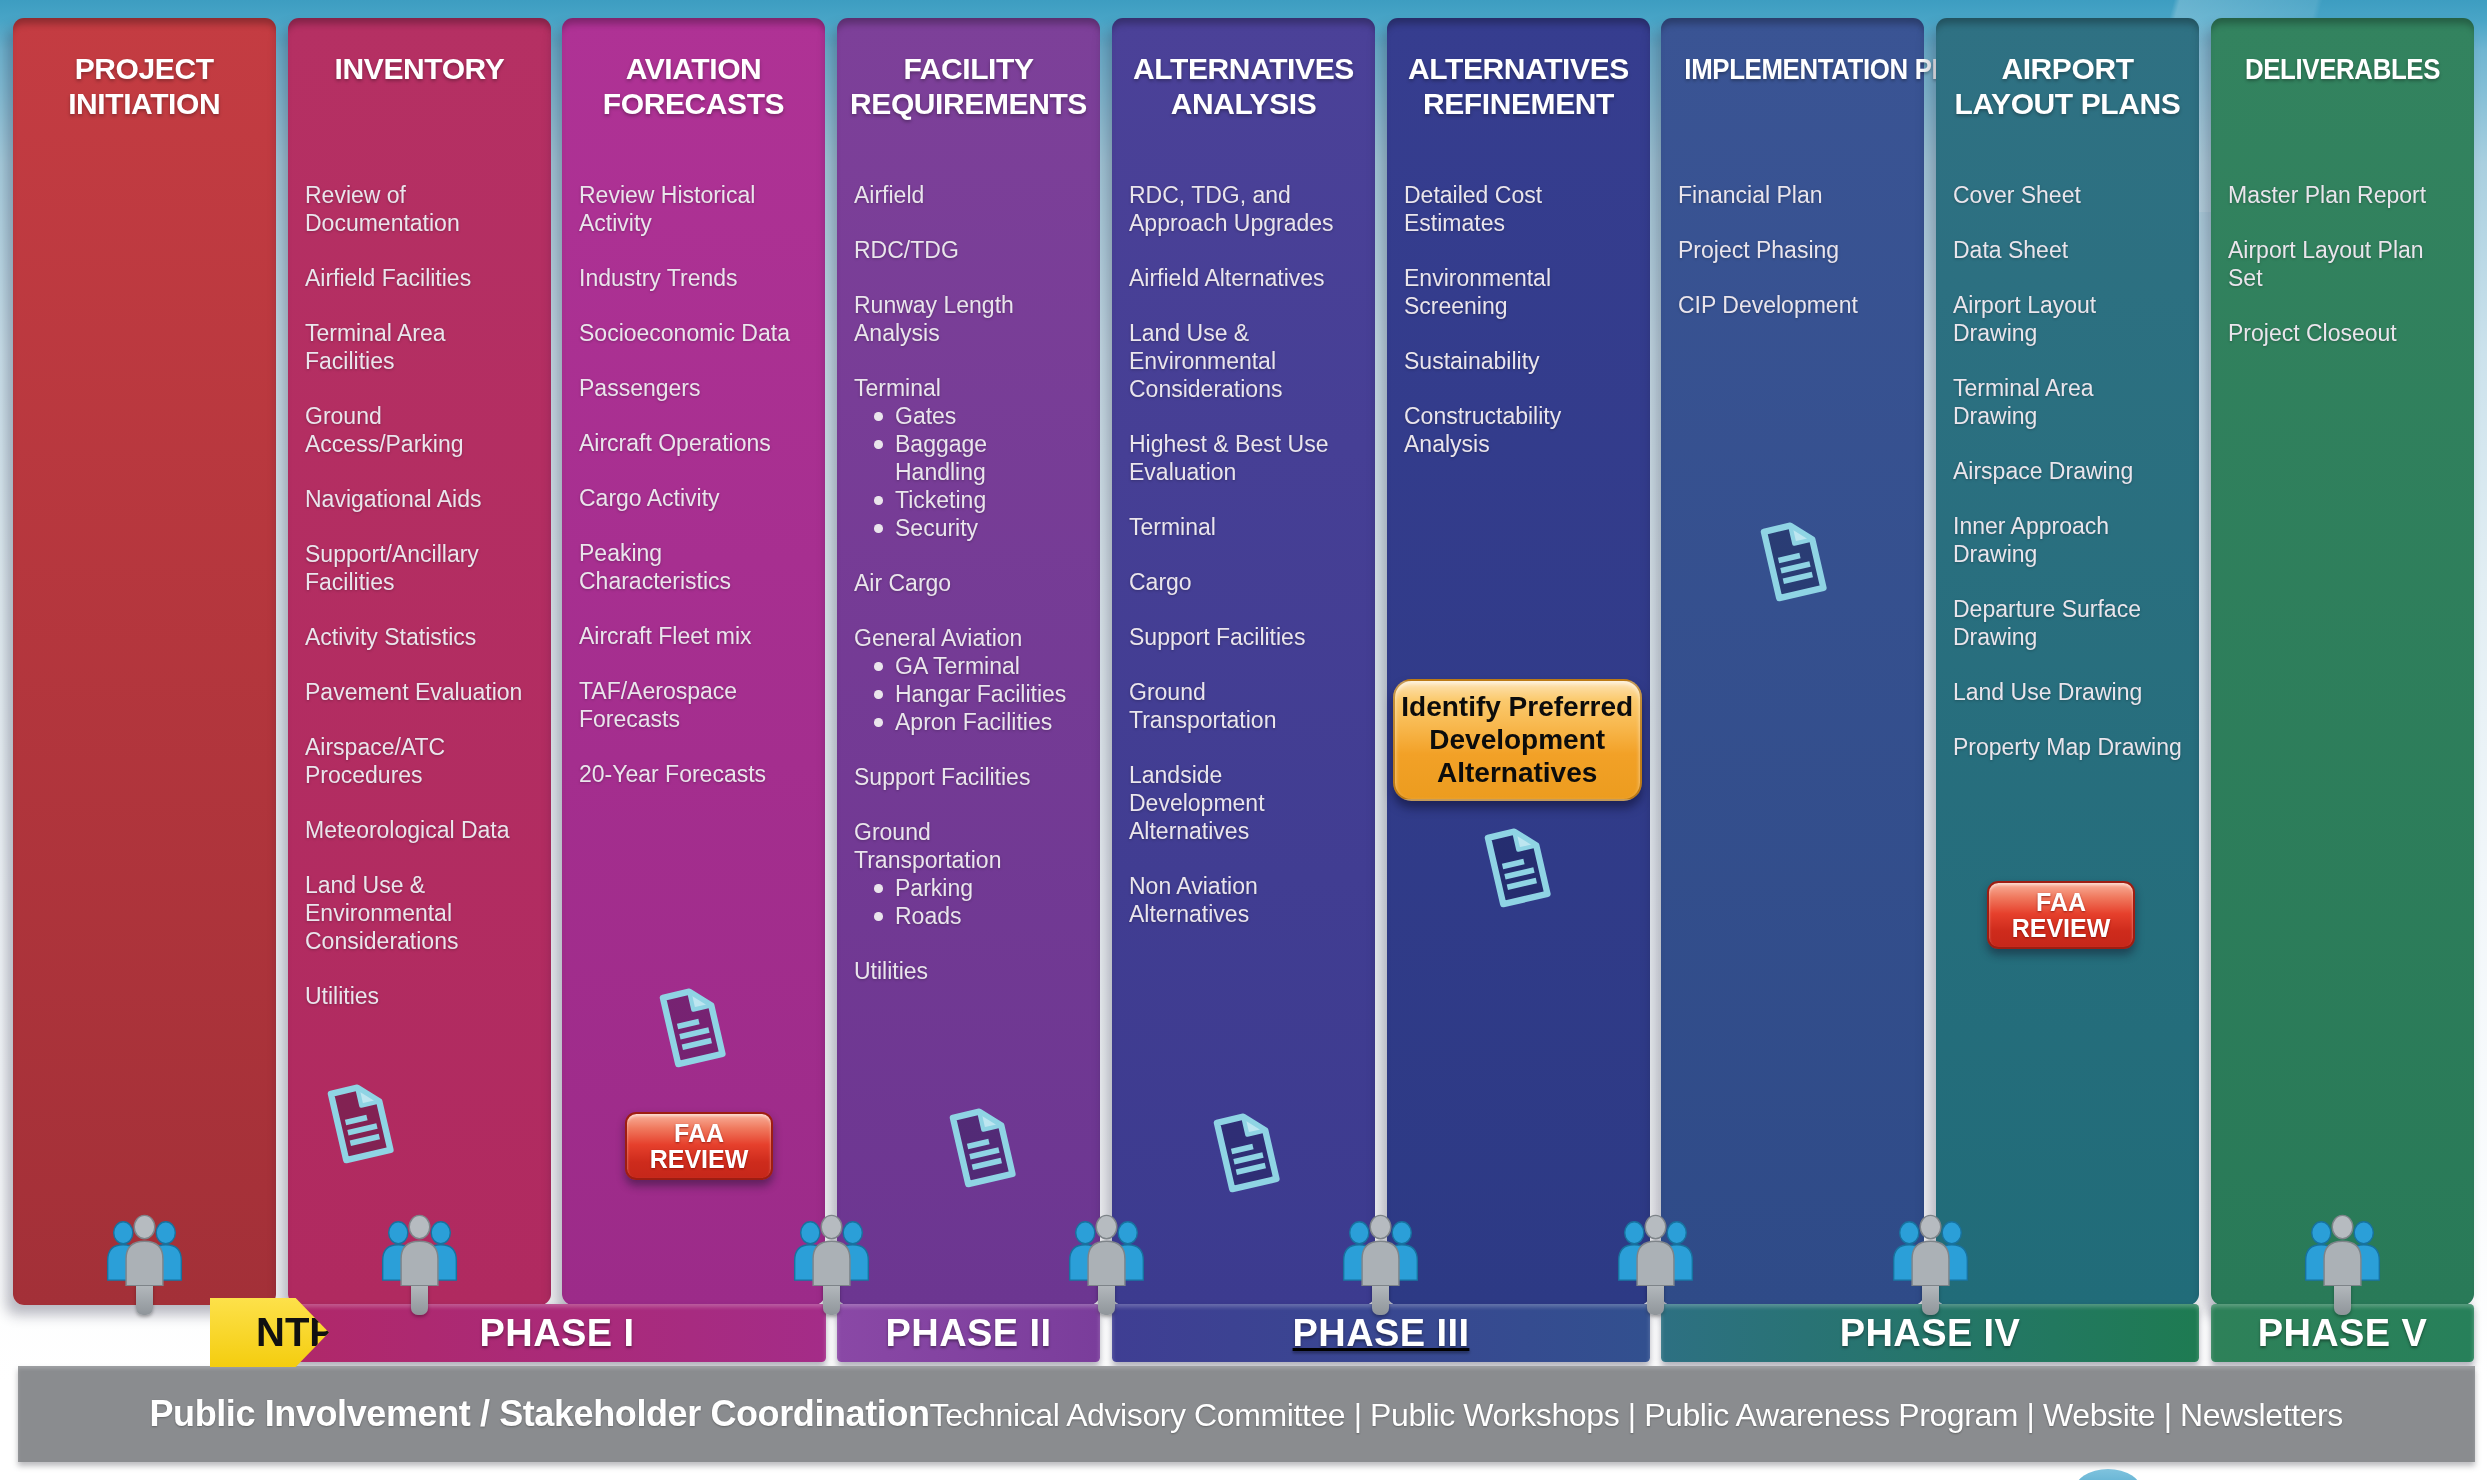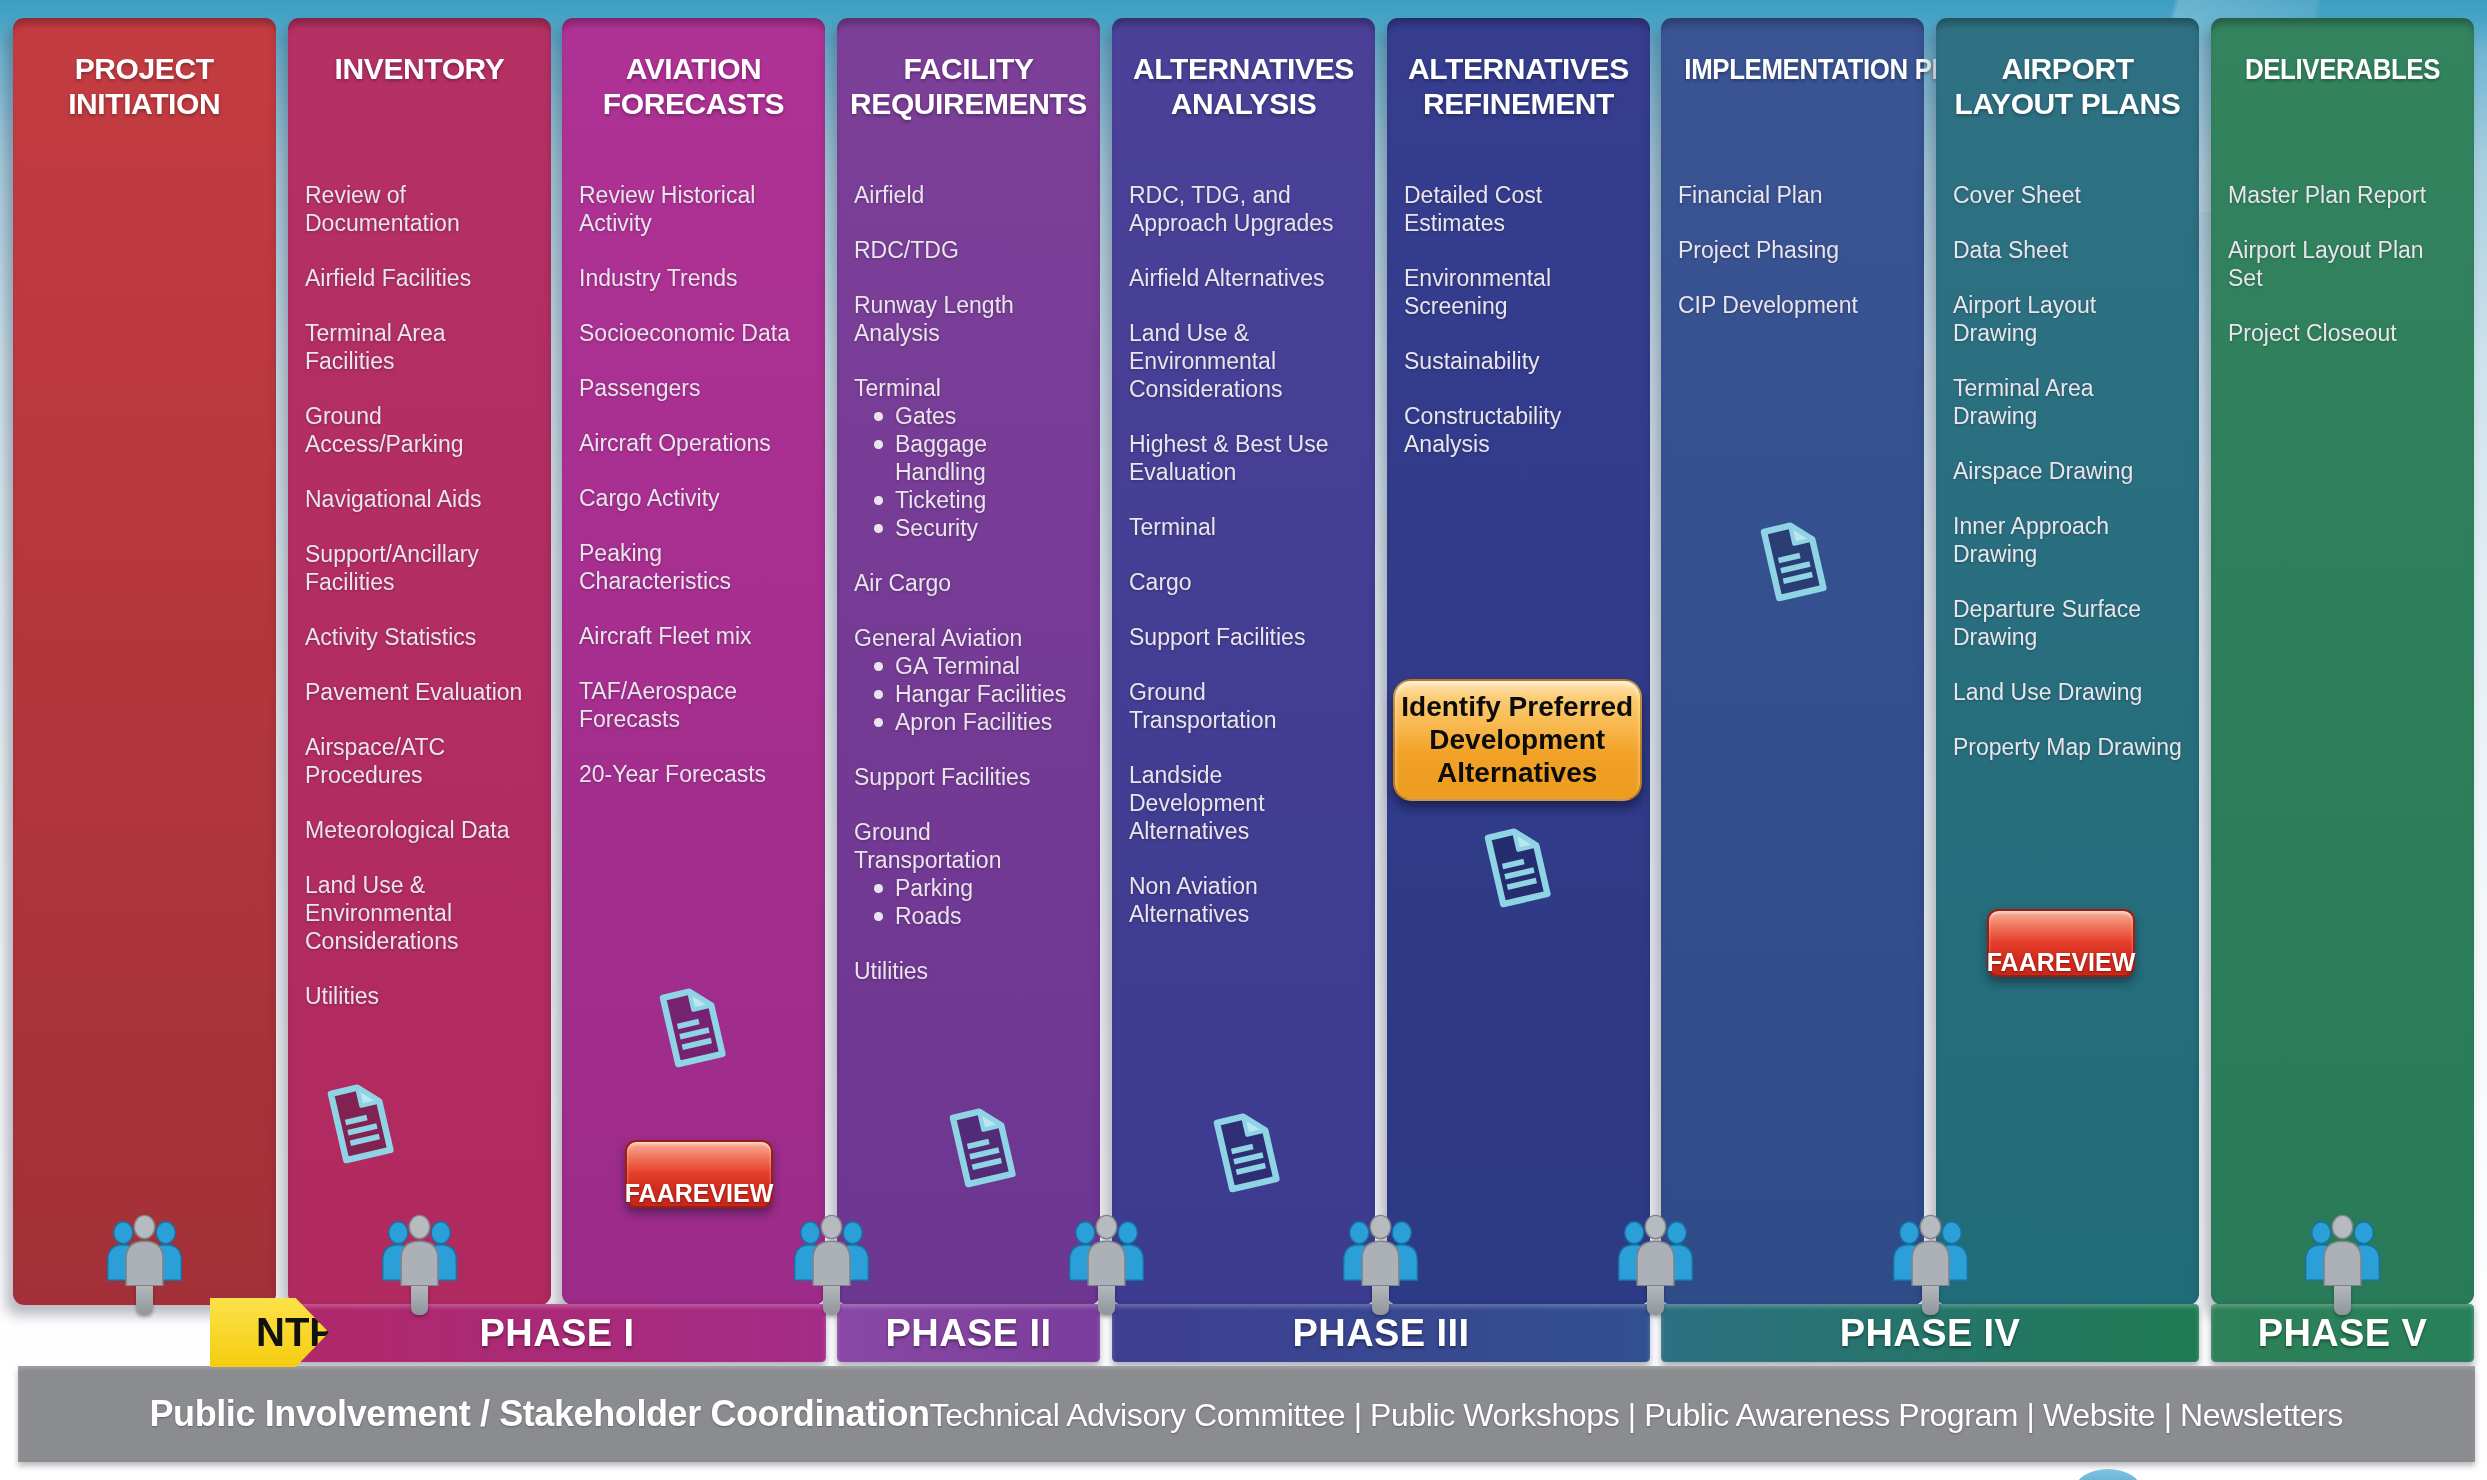--- a/index.html
+++ b/index.html
@@ -17,21 +17,21 @@
   .col-title.condensed{transform:scaleX(.86);transform-origin:center top;white-space:nowrap;}
   .col-items{position:absolute;left:0;top:163px;width:100%;padding:0 17px;box-sizing:border-box;}
   .item{margin-bottom:27px;}
   .item-text{color:#EAE5EC;font-size:23px;line-height:28px;text-shadow:0 1.4px 2.8px rgba(0,0,0,.25);overflow-wrap:break-word;}
   .bullet-row{position:relative;padding-left:41px;color:#EAE5EC;font-size:23px;line-height:28px;text-shadow:0 1.4px 2.8px rgba(0,0,0,.25);}
   .bullet-row .dot{position:absolute;left:20px;top:10.6px;width:8.5px;height:8.5px;border-radius:50%;background:#EAE5EC;}
   .doc-icon{position:absolute;width:78px;height:88px;}
   .faa{position:absolute;width:144px;height:64px;border-radius:11.3px;border:2.1px solid #9E1D12;
     background:linear-gradient(180deg,#F9B19B 0%,#F07A5F 22%,#E6402C 48%,#CE2B1C 75%,#C6271A 100%);
     box-shadow:0 5.7px 8.5px rgba(20,20,40,.45), inset 0 2.1px 2.8px rgba(255,255,255,.55);
-    display:flex;flex-direction:row;align-items:flex-end;justify-content:center;margin-top:28px;}
+    display:flex;flex-direction:column;align-items:center;justify-content:center;}
   .faa span{color:#fff;font-weight:bold;font-size:25px;line-height:26px;text-shadow:0 1.4px 2.1px rgba(120,10,5,.7);}
   .callout{position:absolute;width:249px;height:122px;border-radius:18.4px;
     background:linear-gradient(180deg,#FDE4B8 0%,#FBCA6E 16%,#F8B84E 38%,#F2A127 62%,#EC9C1F 100%);
     border:2.8px solid rgba(150,95,15,.55);box-shadow:0 7px 10px rgba(10,10,40,.5), inset 0 2.8px 4.2px rgba(255,255,255,.6);
     display:flex;flex-direction:column;align-items:center;justify-content:center;box-sizing:border-box;}
   .callout div{color:#0c0c0c;font-weight:bold;font-size:28px;line-height:33px;}
   #phasebar{position:absolute;left:0;top:0;width:100%;height:100%;pointer-events:none;}
   .phase{position:absolute;top:1304px;height:58px;border-radius:4.2px;display:flex;align-items:center;justify-content:center;
     box-shadow:0 4.2px 7px rgba(30,30,55,.35), inset 0 2.8px 4.2px rgba(255,255,255,.25);}
   .phase span{color:#fff;font-weight:bold;font-size:38px;letter-spacing:0.4px;text-shadow:0 2.1px 2.8px rgba(0,0,0,.4);}
@@ -358,21 +358,21 @@
       </div>
     </div>
   <div id="phasebar">
     <div id="phases">
         <div class="phase" style="left: 288px; width: 538px; background: linear-gradient(90deg, rgb(176, 40, 105), rgb(164, 44, 136));">
           <span>PHASE I</span>
         </div>
         <div class="phase" style="left: 837px; width: 263px; background: linear-gradient(90deg, rgb(138, 72, 166), rgb(122, 61, 155));">
           <span>PHASE II</span>
         </div>
-        <div class="phase" style="left: 1112px; width: 538px; background: linear-gradient(90deg, rgb(63, 62, 147), rgb(50, 80, 143));">
+        <div class="phase" style="left: 1112px; width: 538px; background: linear-gradient(90deg, rgb(63, 62, 147), rgb(50, 80, 143)); text-decoration: underline;">
           <span>PHASE III</span>
         </div>
         <div class="phase" style="left: 1661px; width: 538px; background: linear-gradient(90deg, rgb(45, 112, 130), rgb(30, 123, 82));">
           <span>PHASE IV</span>
         </div>
         <div class="phase" style="left: 2211px; width: 263px; background: linear-gradient(90deg, rgb(46, 129, 89), rgb(39, 128, 90)); text-align: right;">
           <span>PHASE V</span>
         </div>
       </div>
     <div class="ntp">

